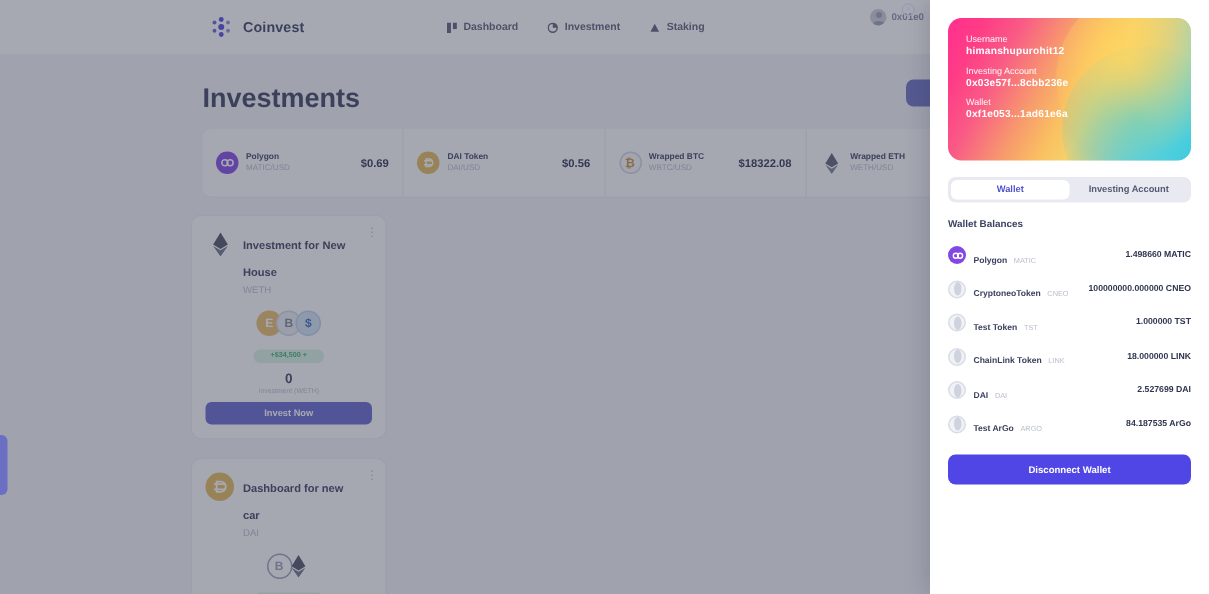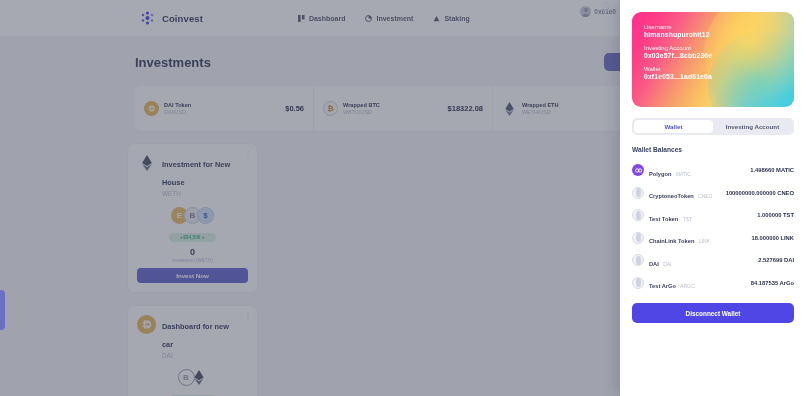--- a/index.html
+++ b/index.html
@@ -55,21 +55,21 @@
     position: absolute; right: 196px; top: 2px;
     width: 9px; height: 9px; border-radius: 50%;
     border: 1px solid #9aa0b4; color: #9aa0b4;
     font-size: 7px; line-height: 7px; text-align: center;
     z-index: 60;
   }
 
   
   .page-title {
     position: absolute; left: 135px; top: 55px;
-    font-size: 13px; font-weight: 700; color: #3c4160;
+    font-size: 18px; font-weight: 700; color: #3c4160;
   }
   .add-btn {
     position: absolute; left: 604px; top: 53px;
     width: 26px; height: 18px; border-radius: 5px;
     background: #6a6fc4; 
   }
 
   
   .price-strip {
     position: absolute; left: 135px; top: 86px;
@@ -294,20 +294,33 @@
       </div>
     </div>
 
     <div class="close-badge">×</div>
 
     <div class="page-title">Investments</div>
     <div class="add-btn"></div>
 
     <div class="price-strip">
 
+      <div class="price-card">
+        <span class="coin-ico ci-matic">
+          <svg viewBox="0 0 14 14" width="11" height="11">
+              <circle cx="5" cy="7" r="2.6" fill="none" stroke="#fff" stroke-width="1.3"></circle>
+              <circle cx="9.4" cy="7" r="2.6" fill="none" stroke="#fff" stroke-width="1.3"></circle>
+            </svg>
+        </span>
+        <span class="pc-txt">
+          <span class="pc-name">Polygon</span>
+          <span class="pc-pair">MATIC/USD</span>
+        </span>
+        <span class="pc-price">$0.69</span>
+      </div>
 
       <div class="price-card">
         <span class="coin-ico ci-dai">
           <svg viewBox="0 0 14 14" width="13" height="13">
               <circle cx="7" cy="7" r="6" fill="#e3bb5b"></circle>
               <path d="M4 5.6h6M4 8.4h6" stroke="#fff" stroke-width="1"></path>
               <path d="M5.4 4.3h2.1a2.7 2.7 0 0 1 0 5.4H5.4z" fill="none" stroke="#fff" stroke-width="1"></path>
             </svg>
         </span>
         <span class="pc-txt">

